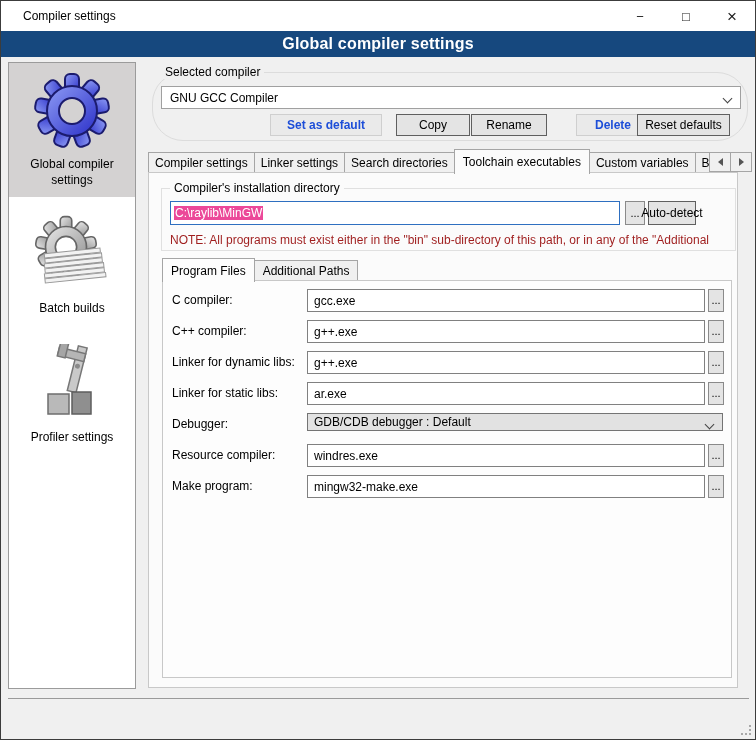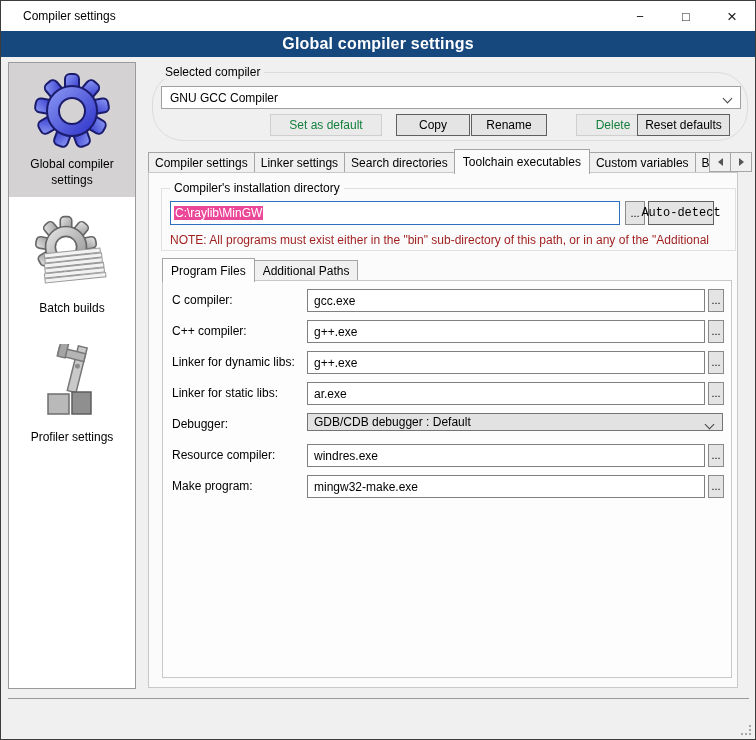--- a/index.html
+++ b/index.html
@@ -30,21 +30,21 @@
   .main{position:absolute;left:145px;top:0;width:606px;height:682px;}
   .groupbox{position:absolute;border:1px solid #dcdcdc;}
   .gb-label{position:absolute;top:-8px;left:8px;padding:0 4px;background:#f0f0f0;white-space:nowrap;}
   .gb-white .gb-label{background:#fbfbfb;}
   #gb-compiler{left:6px;top:15px;width:596px;height:69px;border-radius:31px;}
   .combo{background:#fff;border:1px solid #a0a0a0;display:flex;align-items:center;padding:0 8px;position:relative;}
   .combo .chev{position:absolute;right:9px;top:8px;width:7px;height:7px;border-right:1px solid #444;border-bottom:1px solid #444;transform:rotate(45deg);}
   #compiler-combo{position:absolute;left:8px;top:13px;width:580px;height:23px;}
   .btn{position:absolute;height:22px;background:#e4e4e4;border:1px solid #5f5f5f;
     display:flex;align-items:center;justify-content:center;white-space:nowrap;cursor:default;}
-  .btn.disabled{color:#15803d;border-color:#cfcfcf;background:#eaeaea;}
+  .btn.disabled{color:#1d4ed8;border-color:#cfcfcf;background:#eaeaea;font-weight:bold;}
   #btn-setdefault{left:117px;top:41px;width:112px;}
   #btn-copy{left:243px;top:41px;width:74px;}
   #btn-rename{left:318px;top:41px;width:76px;}
   #btn-delete{left:395px;top:41px;width:74px;margin-left:28px;}
   #btn-reset{left:484px;top:41px;width:93px;}
   
   .tabstrip{position:absolute;left:2px;top:93px;height:22px;display:flex;align-items:flex-end;z-index:2;}
   .tab{height:20px;background:#f0f0f0;border:1px solid #a5a5a5;border-bottom:none;
     display:flex;align-items:center;padding:0 6px;white-space:nowrap;margin-right:-1px;}
   .tab.active{height:25px;margin-bottom:-2px;background:#fbfbfb;position:relative;z-index:3;padding:0 8px;}
@@ -55,22 +55,22 @@
   .tri-r{width:0;height:0;border-top:4px solid transparent;border-bottom:4px solid transparent;border-left:5px solid #555;}
   .tabpanel{position:absolute;left:2px;top:115px;width:590px;height:516px;background:#fbfbfb;border:1px solid #c8c8c8;z-index:1;}
   
   #gb-install{left:12px;top:15px;width:575px;height:63px;border-color:#e0e0e0;}
   .dir-input{position:absolute;left:8px;top:12px;width:450px;height:24px;background:#fff;border:1px solid #2e6fc0;
     display:flex;align-items:center;padding:0 3px;overflow:hidden;white-space:nowrap;}
   .sel-text{background:#ec4899;color:#fff;padding:0 1px;}
   .mini-btn{position:absolute;height:24px;background:#e4e4e4;border:1px solid #8a8a8a;
     display:flex;align-items:center;justify-content:center;font-size:11px;line-height:1;cursor:default;}
   #dir-browse{left:463px;top:12px;width:20px;}
-  #btn-autodetect{position:absolute;left:486px;top:12px;width:66px;height:24px;background:#e4e4e4;border:1px solid #5f5f5f;
-    display:flex;align-items:center;justify-content:center;white-space:nowrap;font-family:Liberation Mono, monospace;}
+  #btn-autodetect{position:absolute;left:486px;top:12px;width:48px;height:24px;background:#e4e4e4;border:1px solid #5f5f5f;
+    display:flex;align-items:center;justify-content:center;white-space:nowrap;}
   .note-text{position:absolute;left:8px;top:44px;right:2px;color:#9f1d1d;white-space:nowrap;overflow:hidden;}
   
   .tabstrip2{position:absolute;left:13px;top:85px;height:22px;display:flex;align-items:flex-end;z-index:2;}
   .tab2{height:20px;background:#f0f0f0;border:1px solid #a5a5a5;border-bottom:none;display:flex;align-items:center;padding:0 8px;white-space:nowrap;margin-right:-1px;}
   .tab2.active{height:24px;margin-bottom:-2px;background:#fdfdfd;position:relative;z-index:3;}
   .innerpanel{position:absolute;left:13px;top:107px;width:570px;height:398px;background:#fdfdfd;border:1px solid #c8c8c8;z-index:1;}
   
   .frow{position:absolute;left:0;width:100%;height:23px;}
   .frow .flabel{position:absolute;left:9px;top:0;line-height:23px;white-space:nowrap;}
   .finput{position:absolute;left:144px;top:0;width:398px;height:23px;background:#fff;border:1px solid #808080;

